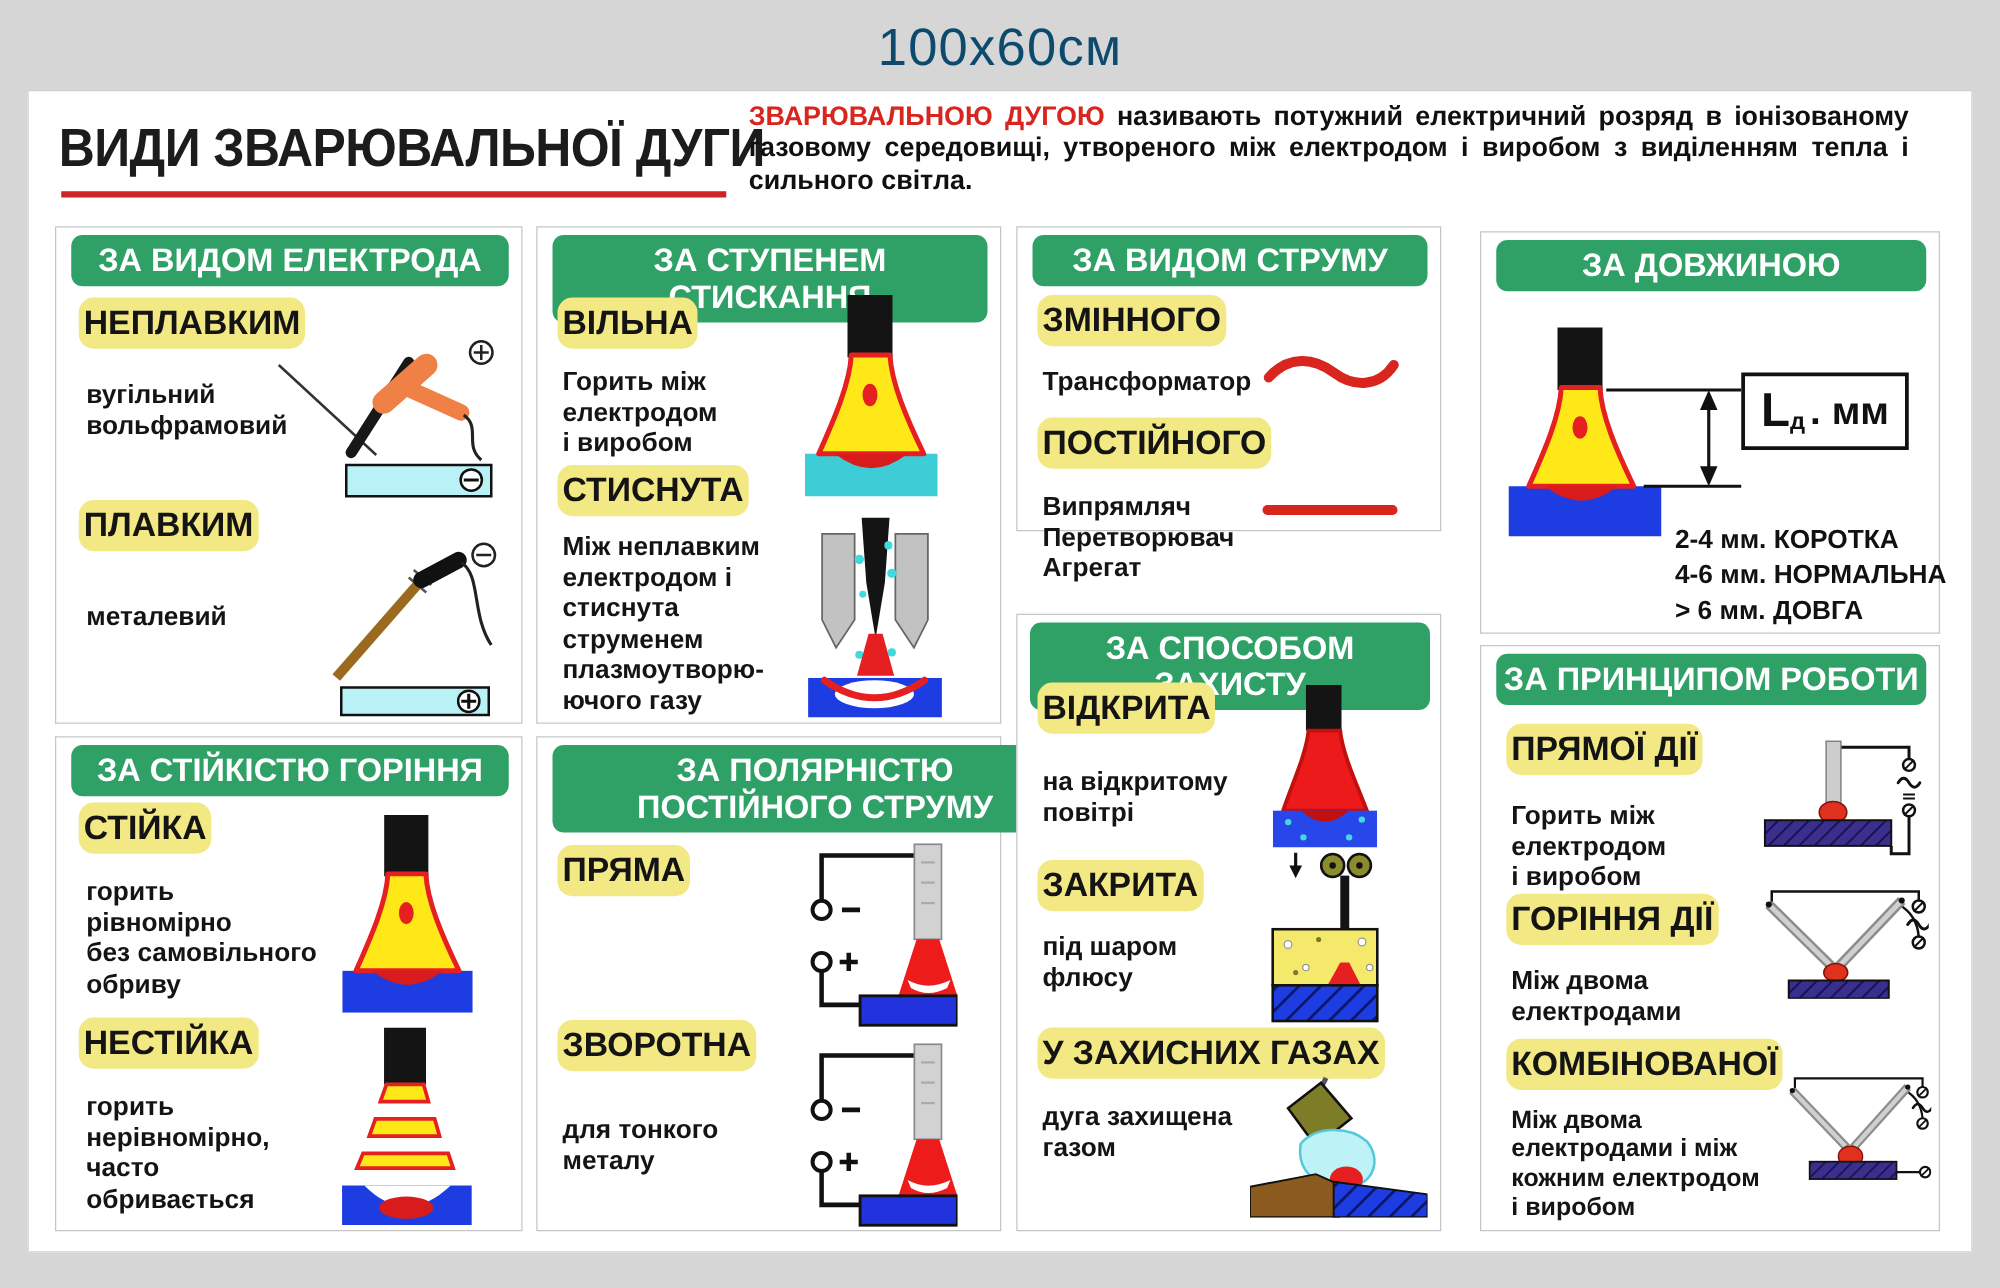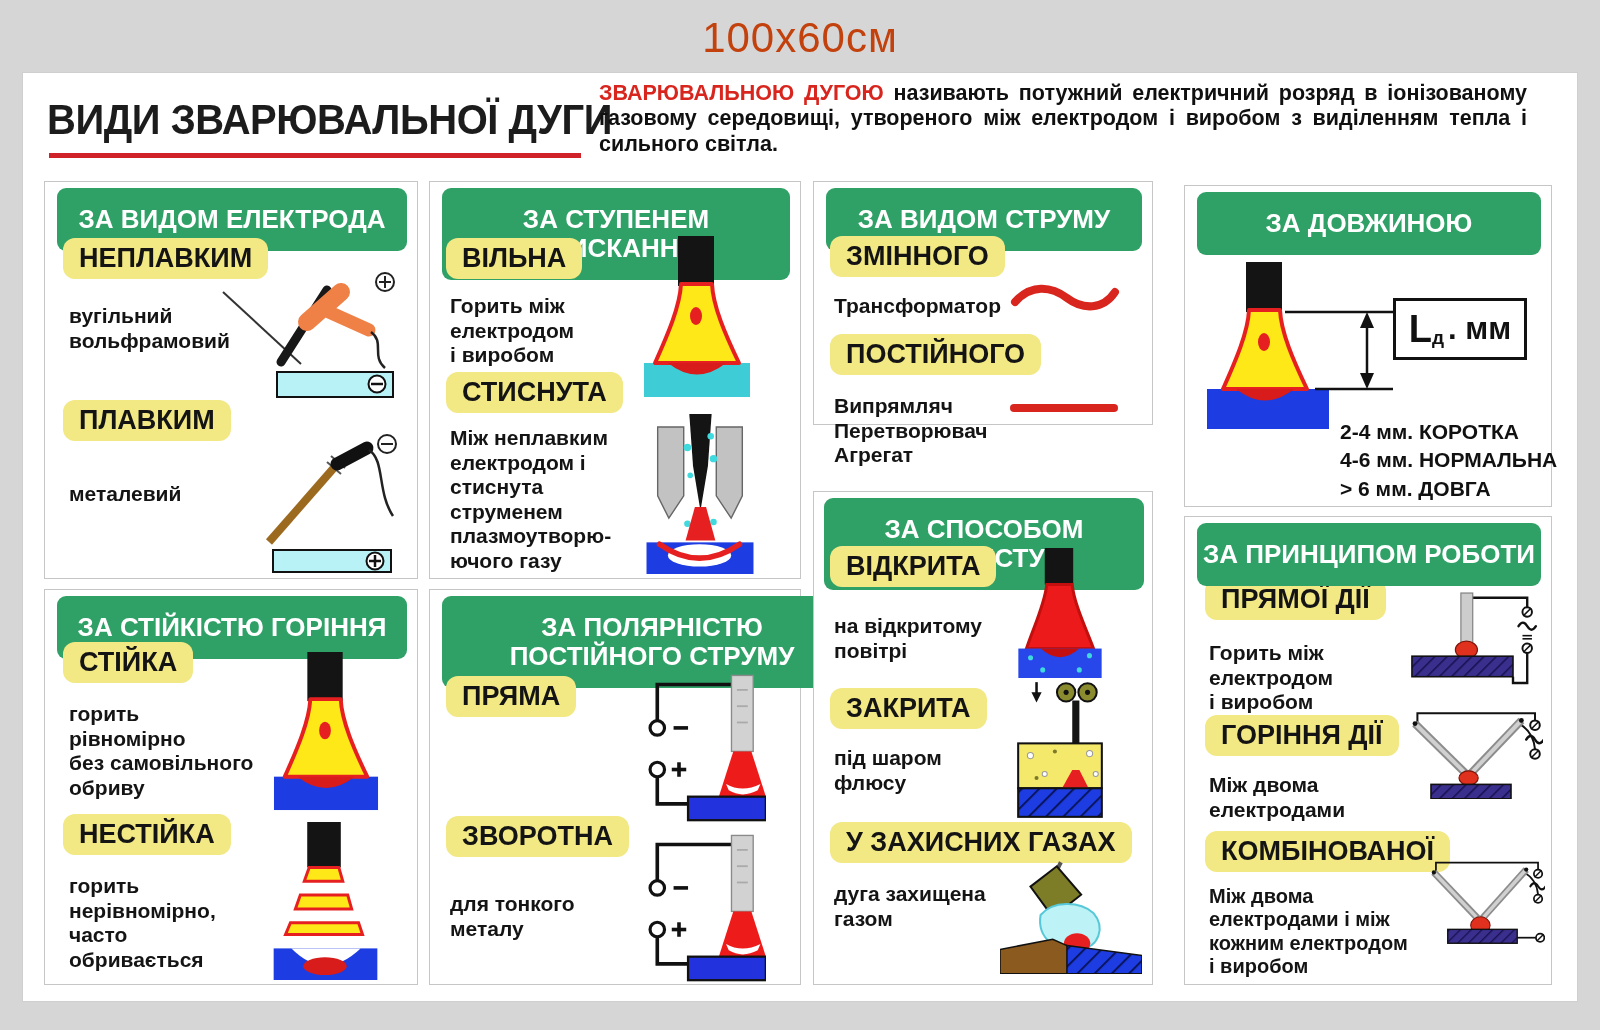--- a/index.html
+++ b/index.html
@@ -5,31 +5,31 @@
   :root{
     --bg-gray:#d6d6d6; --header-green:#2fa167; --badge-yellow:#f2e884;
     --accent-red:#d8261f; --base-blue:#1d3ce2; --base-cyan:#3ecdd6;
     --plate-purple:#3b2f8e; --plate-cyan:#b8f2f6;
   }
   html,body{margin:0;padding:0}
   body{width:1600px;height:1030px;background:var(--bg-gray);
        font-family:"Liberation Sans",sans-serif;position:relative;overflow:hidden}
   .abs{position:absolute;box-sizing:border-box}
   .poster{left:22px;top:72px;width:1556px;height:930px;background:#fff;border:1px solid #cfcfcf}
-  .size-label{font-size:42px;color:#c2410c;letter-spacing:1px;font-weight:normal}
+  .size-label{font-size:42px;color:#0c4a6e;letter-spacing:1px;font-weight:normal}
   .title{font-size:43px;font-weight:bold;color:#1c1c1c;white-space:nowrap;
          transform:scaleX(.93);transform-origin:left center;letter-spacing:-.5px}
   .underline{height:5px;background:#cf2229}
   .def{font-size:21.5px;font-weight:bold;color:#101010;text-align:justify;line-height:1.18}
   .def .term{color:var(--accent-red)}
   .panel{border:1.5px solid #c6c6c6;background:#fff}
   .hdr{background:var(--header-green);color:#fff;font-weight:bold;font-size:26px;
-       text-align:center;border-radius:9px;padding:17px 0;white-space:pre-line;line-height:1.12}
+       text-align:center;border-radius:9px;padding:6px 0;white-space:pre-line;line-height:1.12}
   .badge{background:var(--badge-yellow);color:#141414;font-weight:bold;font-size:27px;
-         border-radius:12px;padding:5px 16px;display:inline-block;white-space:nowrap}
+         border-radius:12px;padding:5px 4px;display:inline-block;white-space:nowrap}
   .cap{font-weight:bold;font-size:21px;line-height:1.17;color:#141414;white-space:pre-line}
   .redline{height:8px;background:var(--accent-red);border-radius:4px}
   .lbox{border:3px solid #111;background:#fff;display:flex;align-items:center;justify-content:center;color:#111}
   .lbox .l-main{font-size:38px;font-weight:bold}
   .lbox .l-sub{font-size:19px;font-weight:bold;align-self:flex-end;margin-bottom:8px}
   .lbox .l-unit{font-size:31px;font-weight:bold;margin-left:4px}
   .range-line{font-size:21px;font-weight:bold;color:#111;line-height:1.35;white-space:nowrap}
   svg{display:block}
 </style>
 </head>

